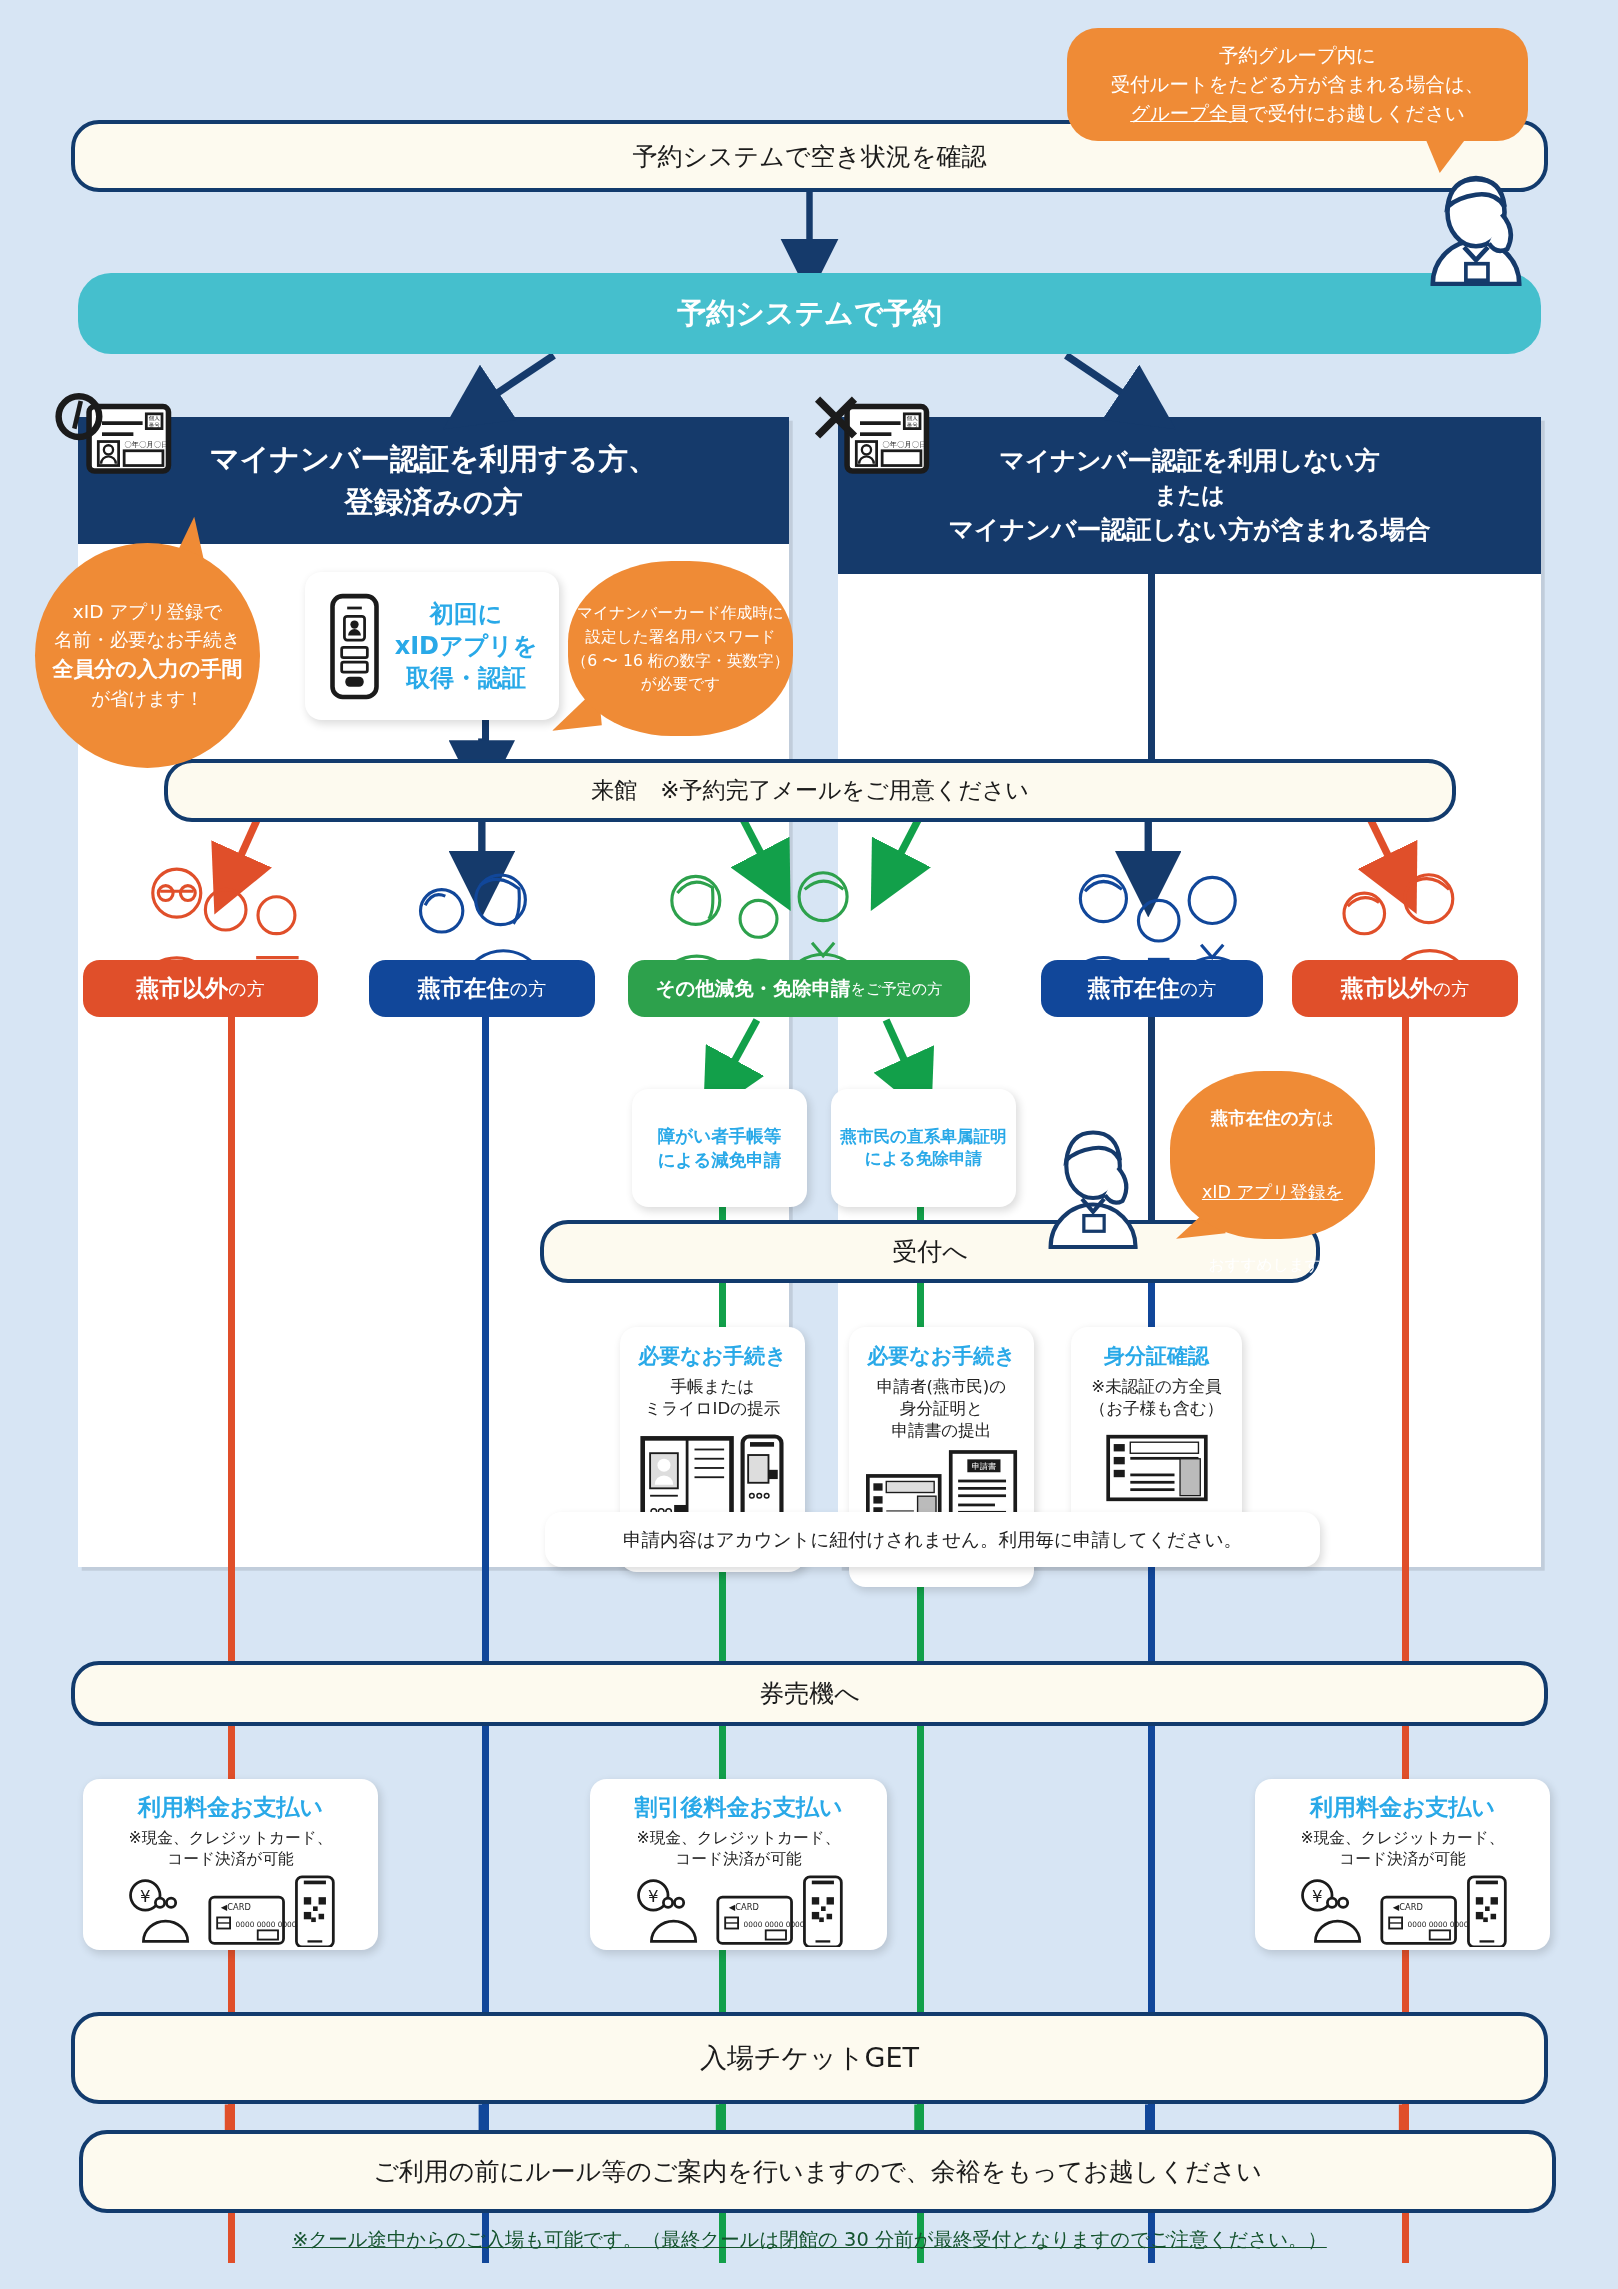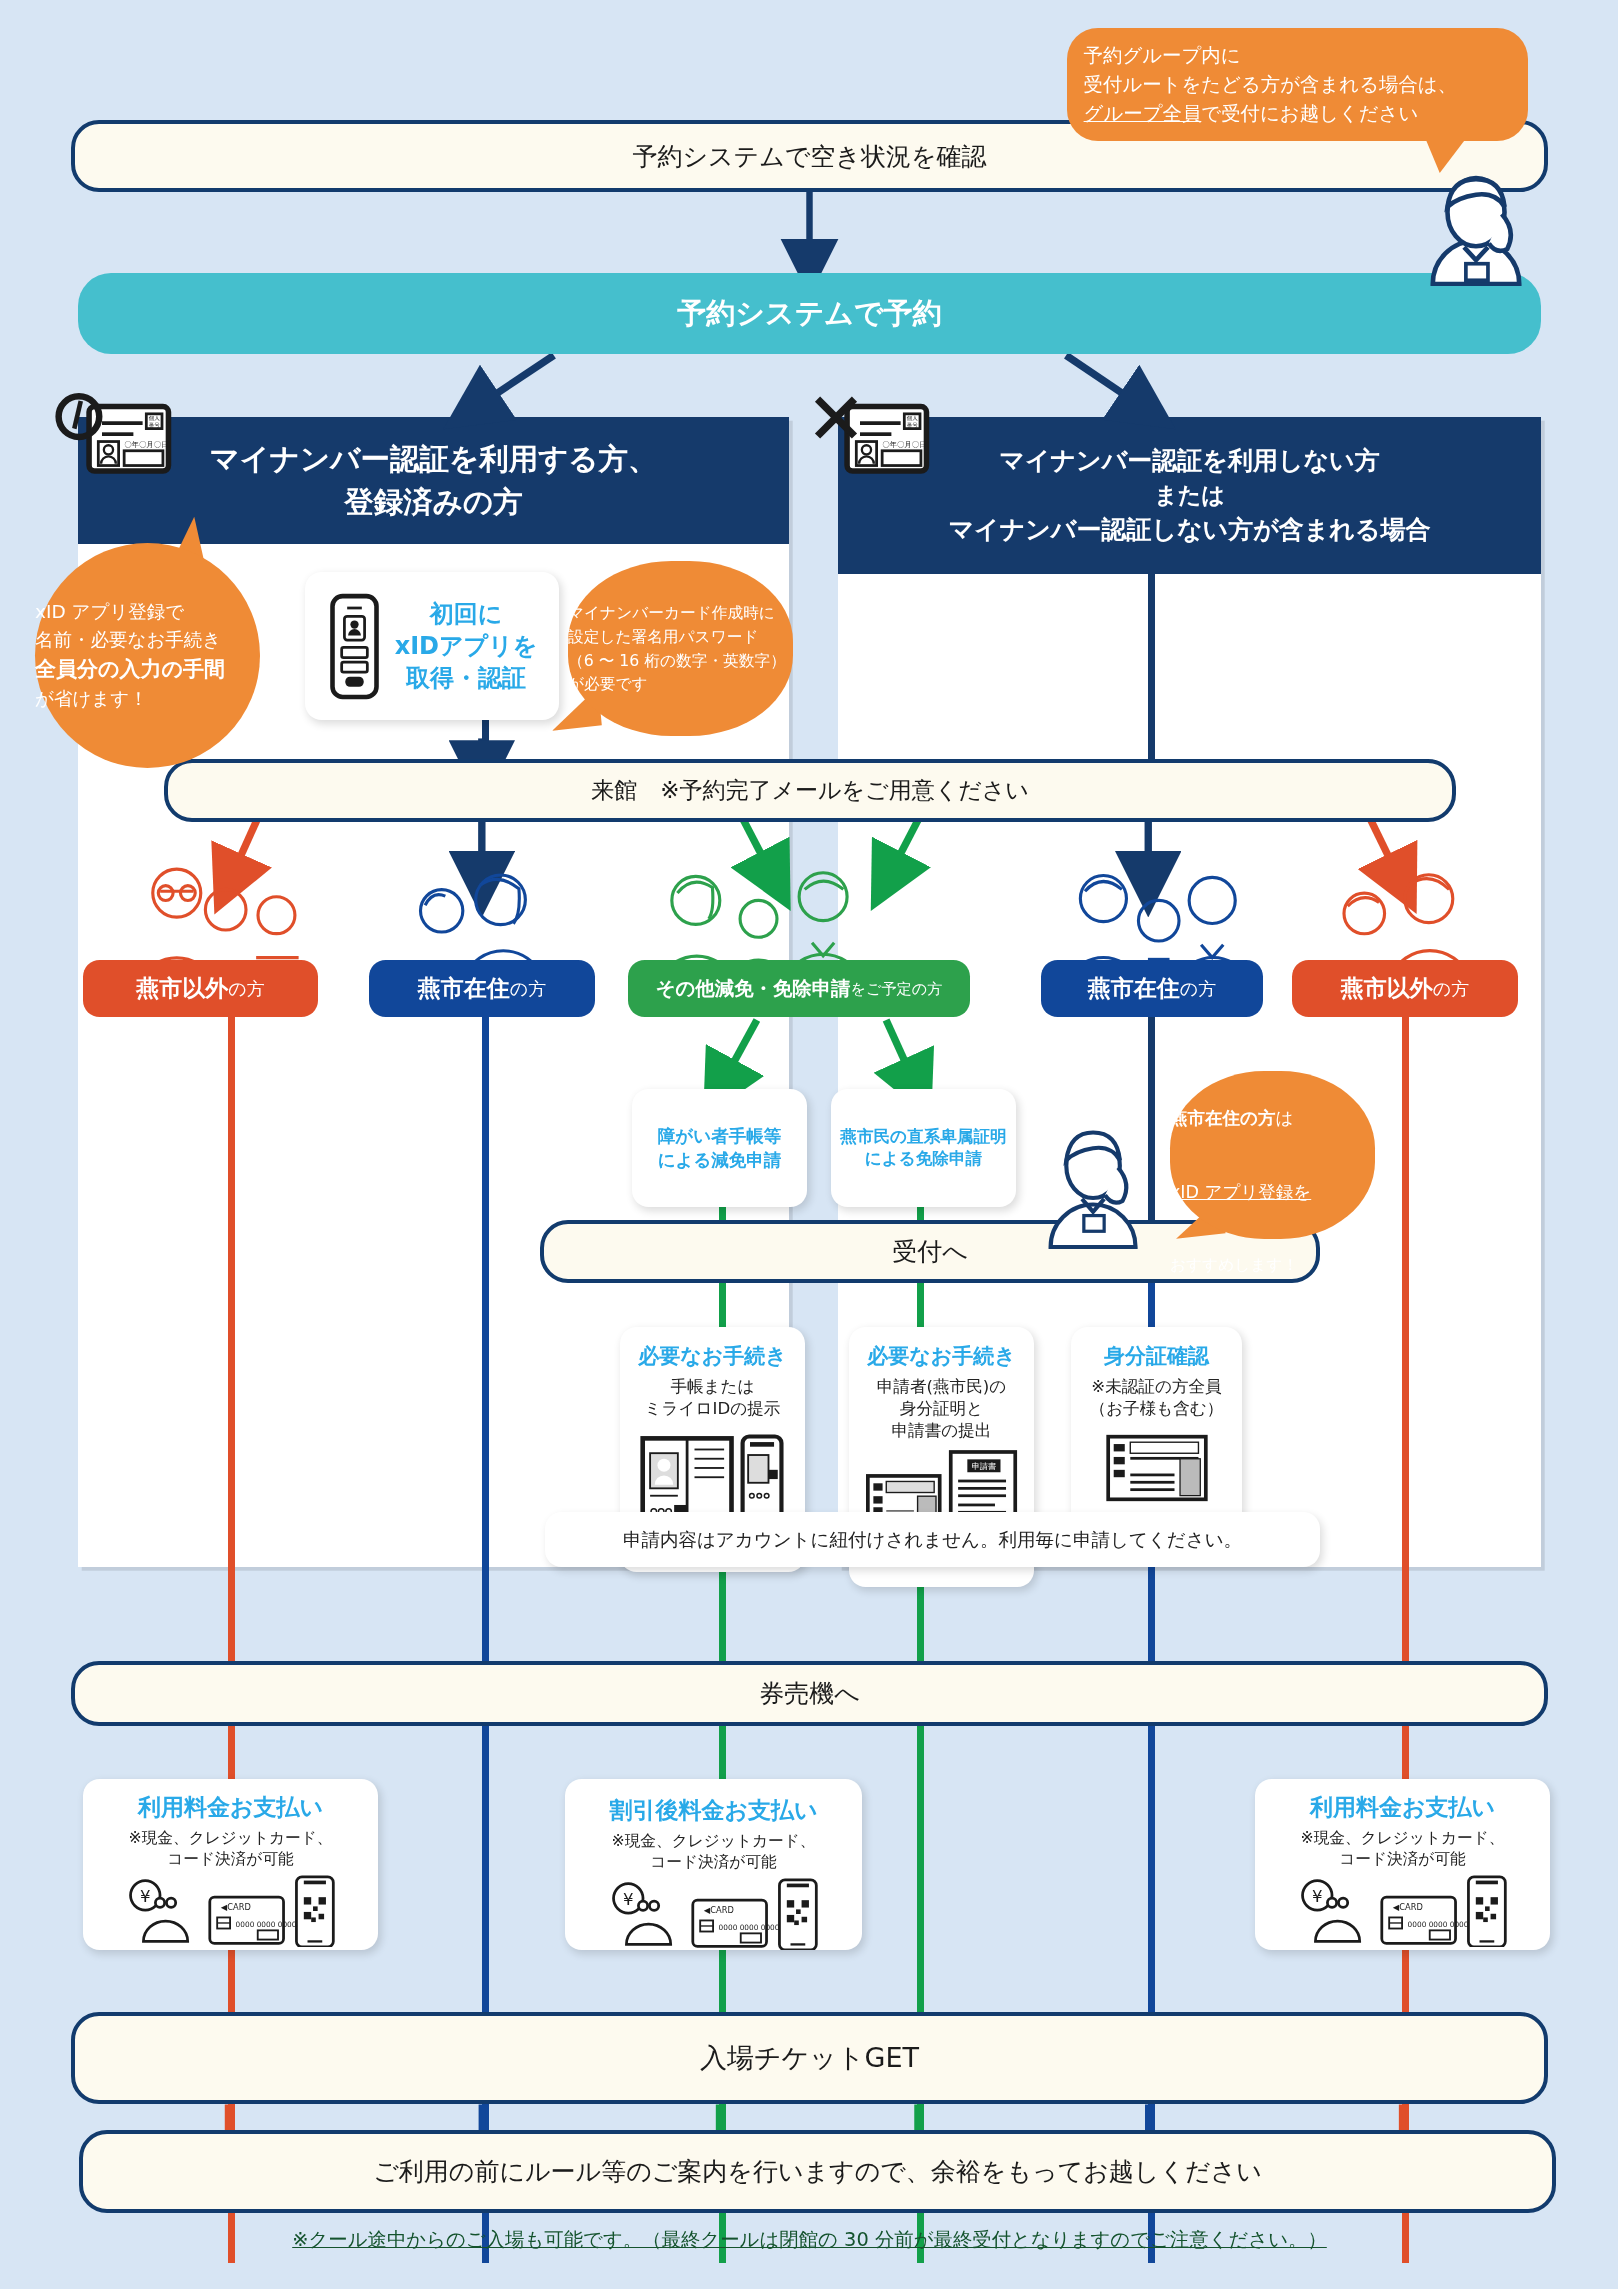--- a/index.html
+++ b/index.html
@@ -62,21 +62,21 @@
 
   
   .svgl { position:absolute; left:0; top:0; width:1619px; height:2290px; z-index:30; pointer-events:none; }
 
   
   .bubble {
     position:absolute;
     background:#ef8b36;
     color:#ffffff;
     text-align:center;
-    display:flex; flex-direction:column; align-items:flex-start; justify-content:center;
+    display:flex; flex-direction:column; align-items:center; justify-content:center;
     z-index:60;
     line-height:1.5;
   }
   .bubble .u { text-decoration: underline; }
   .bubble .big { font-weight:bold; }
   .bubble-round { border-radius:50%; }
   .bubble-rect { border-radius:31px; }
 
   
   .card {
@@ -539,21 +539,21 @@
           <rect x="210" y="24" width="8" height="8"></rect>
         <rect x="194" y="40" width="8" height="8"></rect>
           <rect x="204" y="34" width="5" height="5"></rect>
         <rect x="210" y="42" width="6" height="6"></rect>
           <rect x="202" y="46" width="5" height="5"></rect>
       </g>
       <line x1="198" y1="72" x2="214" y2="72" stroke="#1b1b1b" stroke-width="2.5"></line>
     </svg>
   </div>
 
-  <div class="card" style="left:565px; top:1779px; width:297px; height:171px; justify-content:flex-end; ">
+  <div class="card" style="left:590px; top:1779px; width:297px; height:171px; justify-content:flex-start; padding-top:13px;">
     <div class="ttl" style="font-size:23px;">割引後料金お支払い</div>
     <div class="sub" style="font-size:15.7px;margin-top:4.6px;">※現金、クレジットカード、</div>
     <div class="sub" style="font-size:15.7px;">コード決済が可能</div>
     <svg width="212" height="72" viewBox="0 0 230 78" style="margin-top:5.5px;">
       <circle cx="22" cy="22" r="16" fill="#fff" stroke="#1b1b1b" stroke-width="3"></circle>
       <text x="22" y="29" font-size="18" text-anchor="middle" fill="#1b1b1b">¥</text>
       <path d="M20,72 a24,22 0 0 1 48,0 z" fill="#fff" stroke="#1b1b1b" stroke-width="3"></path>
       <circle cx="38" cy="30" r="5" fill="#fff" stroke="#1b1b1b" stroke-width="3"></circle>
       <circle cx="50" cy="30" r="5" fill="#fff" stroke="#1b1b1b" stroke-width="3"></circle>
       <rect x="92" y="24" width="80" height="50" rx="5" fill="#fff" stroke="#1b1b1b" stroke-width="3"></rect>

